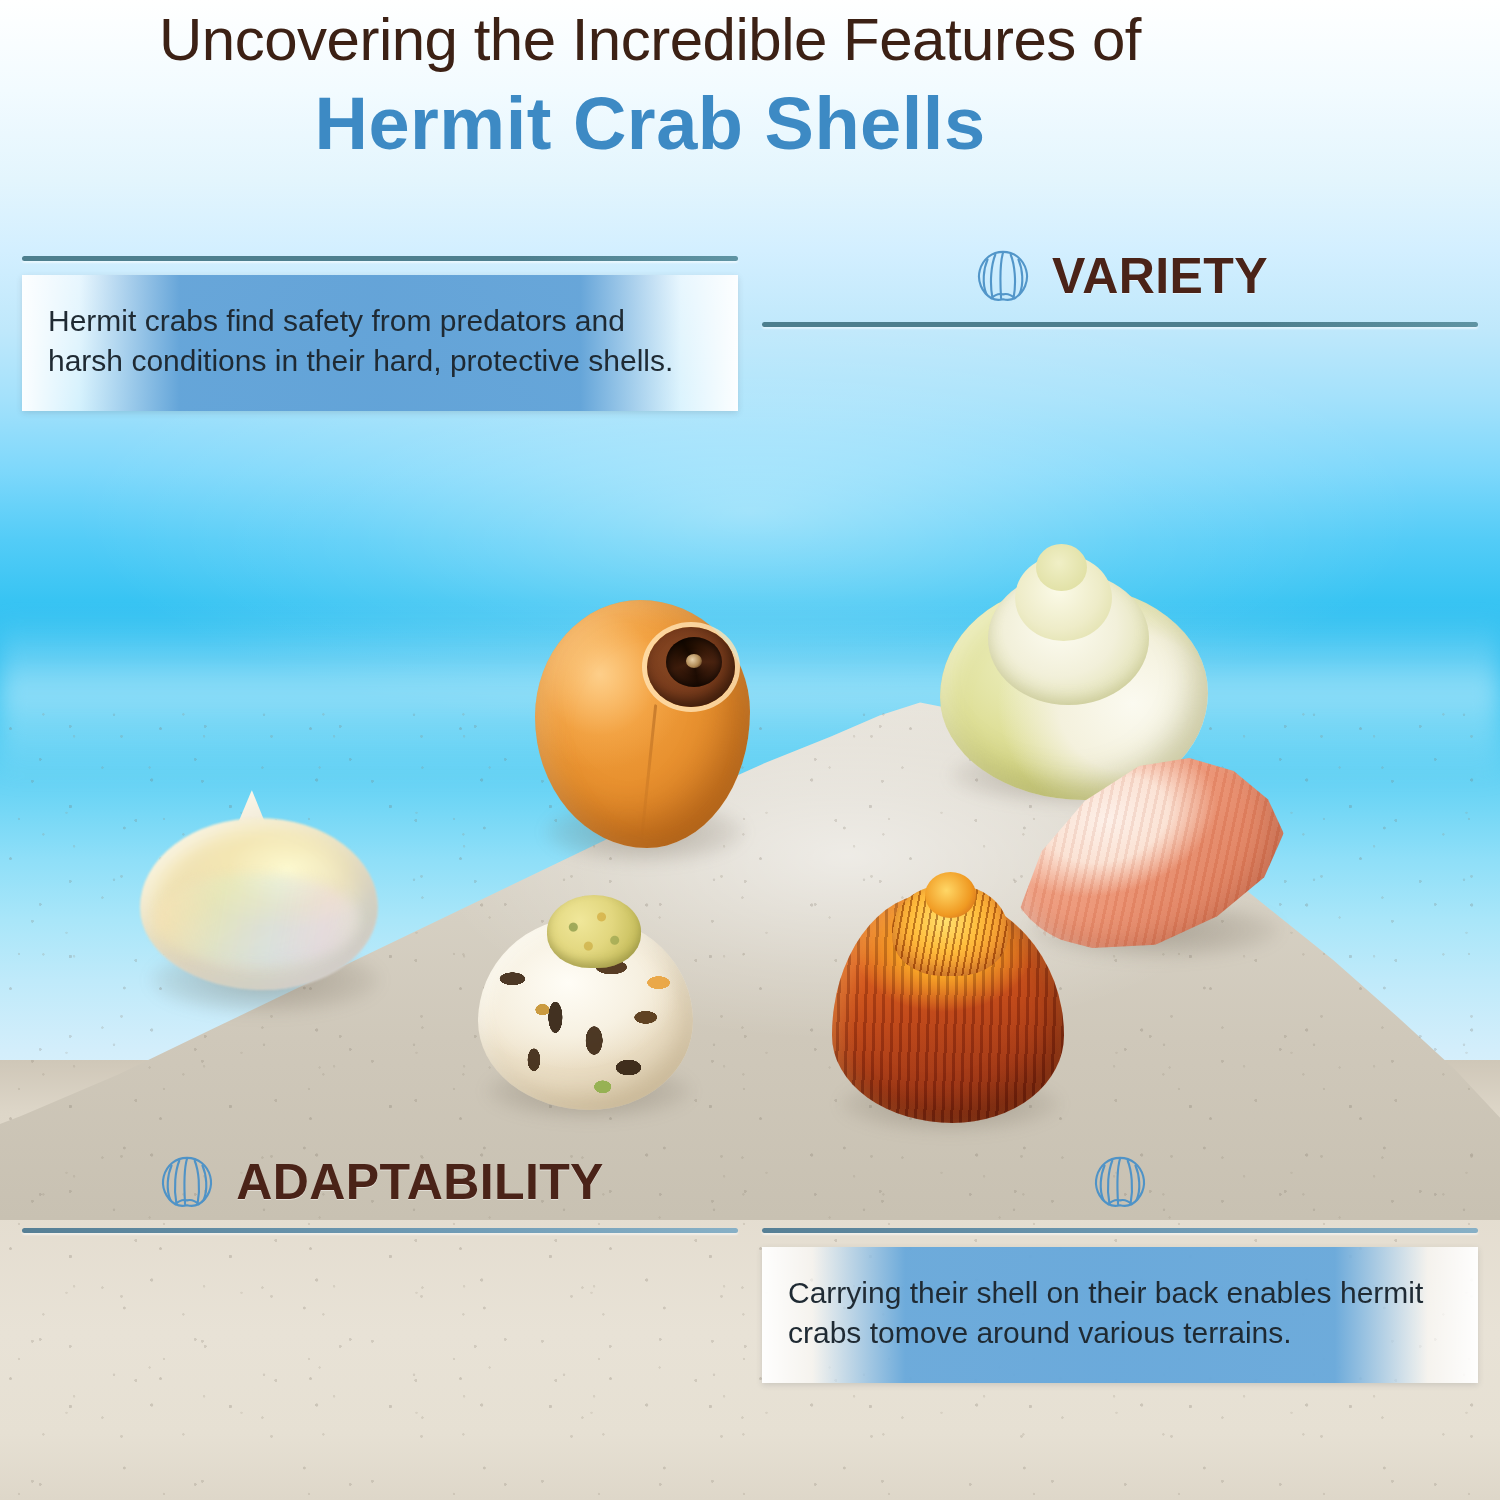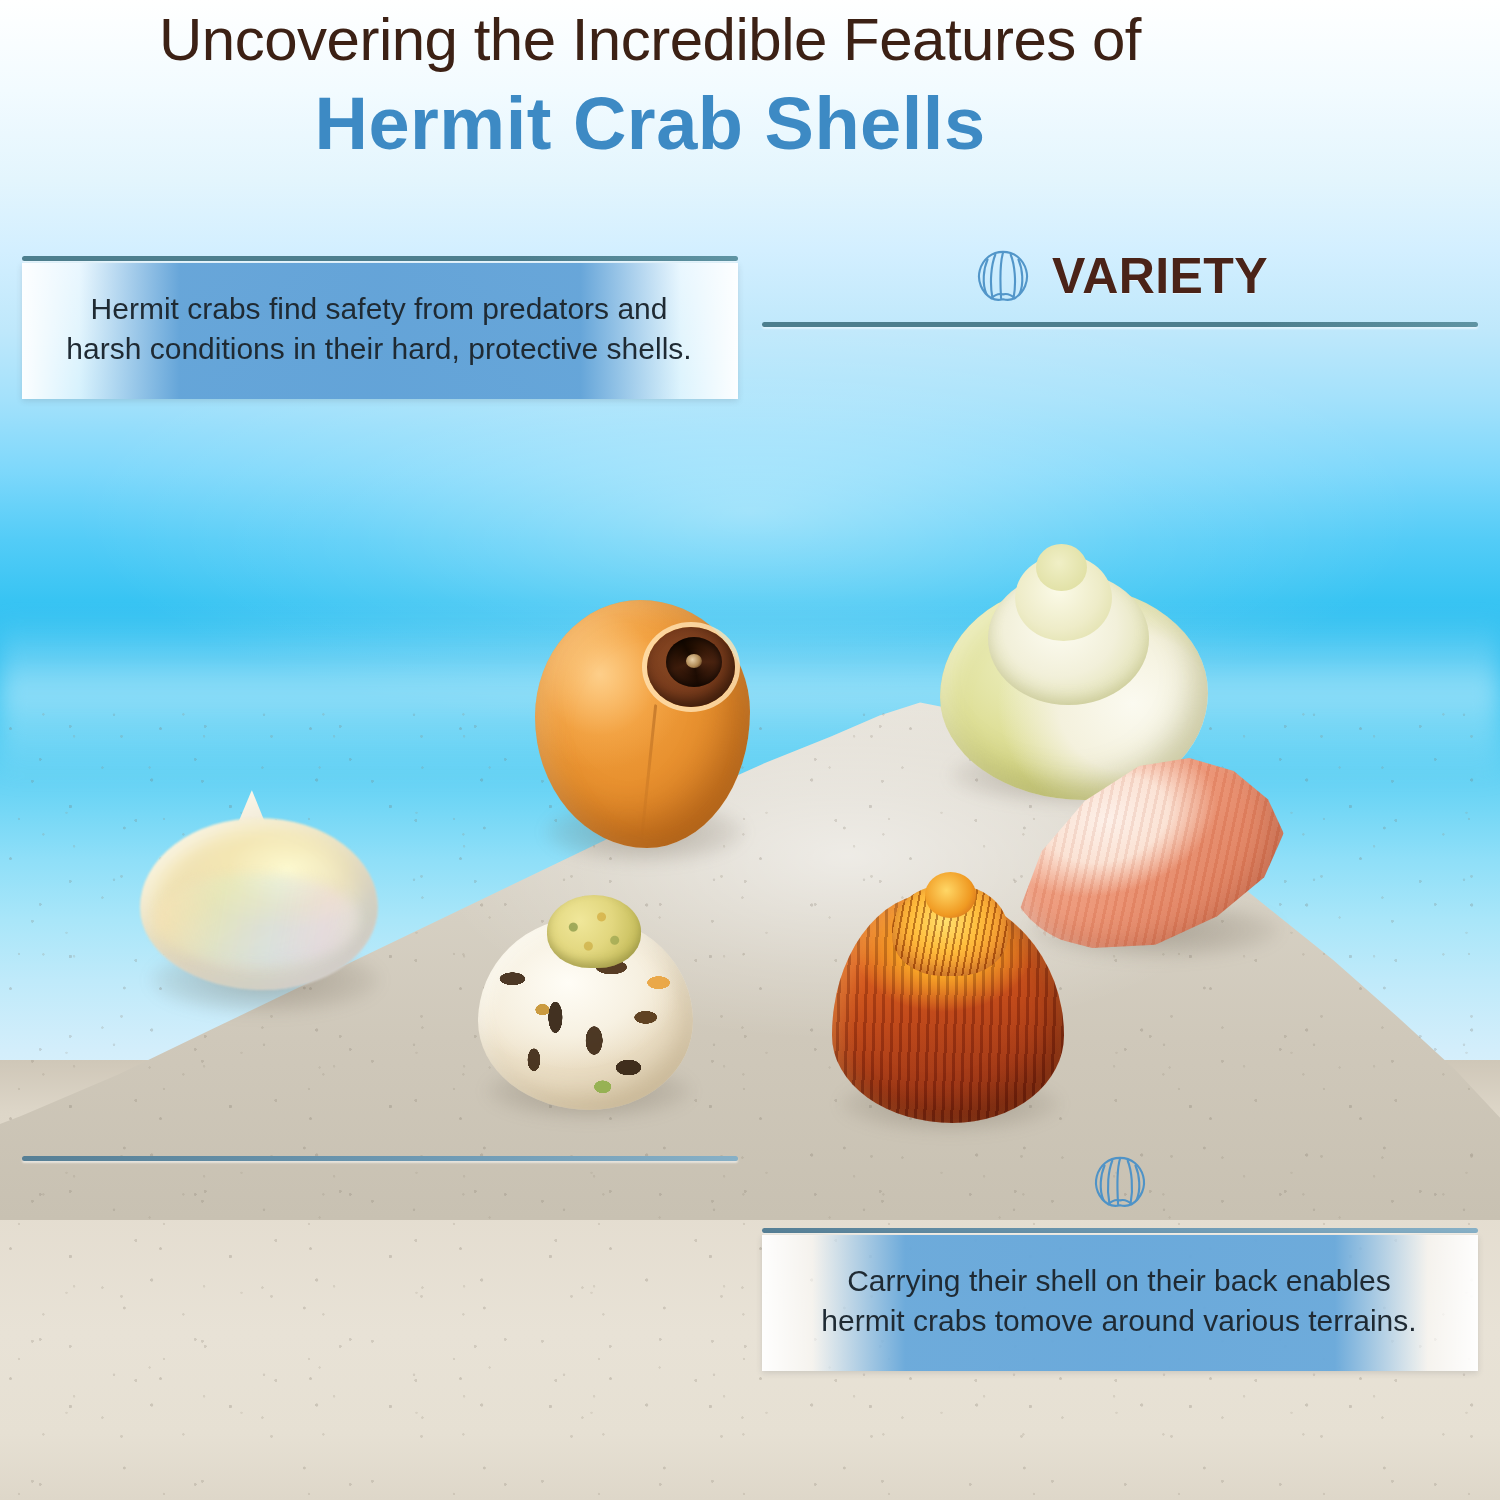--- a/index.html
+++ b/index.html
@@ -302,30 +302,30 @@
     font-size:50px;font-weight:700;letter-spacing:.4px;
     color:#4a2318;white-space:nowrap;
     text-shadow:0 1px 0 rgba(255,255,255,.45);
   }
   .card-rule{
     height:5px;margin-top:10px;border-radius:3px;
     background:linear-gradient(to right,#4d7f8e 0%,#4d7f8e 70%,#5f94a3 100%);
     box-shadow:0 2px 2px rgba(255,255,255,.55);
   }
   .card-body{
-    margin-top:2px;padding:26px 46px 30px 44px;
+    margin-top:14px;padding:26px 46px 30px 26px;
     background:linear-gradient(to right,
       rgba(255,255,255,.96) 0%,
       rgba(255,255,255,.55) 8%,
       rgba(95,160,214,.92) 22%,
       rgba(95,160,214,.95) 50%,
       rgba(95,160,214,.92) 78%,
       rgba(255,255,255,.55) 92%,
       rgba(255,255,255,.96) 100%);
-    text-align:center;
+    text-align:left;
     font-size:30px;line-height:1.34;color:#1f2a33;
     box-shadow:0 2px 6px rgba(60,70,80,.16);
   }
   .card-bl .card-body, .card-br .card-body{
     background:linear-gradient(to right,
       rgba(255,255,255,.97) 0%,
       rgba(255,255,255,.6) 7%,
       rgba(103,168,219,.95) 20%,
       rgba(103,168,219,.97) 50%,
       rgba(103,168,219,.95) 80%,
@@ -417,20 +417,34 @@
           <path d="M48 13 C52 22 54 38 49 49"></path>
           <path d="M20 53 C24 49 28 48 32 49 C36 48 40 49 44 53"></path>
         </g>
       </svg>
       <div class="card-title">VARIETY</div>
     </div>
     <div class="card-rule"></div>
   </div>
 
   <div class="card card-bl">
+    <div class="card-head">
+      <svg class="shell-icon" viewBox="0 0 64 60">
+        <g fill="none" stroke="#4f93c7" stroke-width="2.2" stroke-linecap="round" stroke-linejoin="round">
+          <path d="M32 5 C20 5 11 13 8 24 C5 35 10 47 20 53 C24 55 28 55 32 54 C36 55 40 55 44 53 C54 47 59 35 56 24 C53 13 44 5 32 5 Z"></path>
+          <path d="M32 6 C29 16 29 36 30 53"></path>
+          <path d="M24 8 C20 18 18 36 21 52"></path>
+          <path d="M16 13 C12 22 10 38 15 49"></path>
+          <path d="M40 8 C44 18 46 36 43 52"></path>
+          <path d="M48 13 C52 22 54 38 49 49"></path>
+          <path d="M20 53 C24 49 28 48 32 49 C36 48 40 49 44 53"></path>
+        </g>
+      </svg>
+      <div class="card-title">ADAPTABILITY</div>
+    </div>
     <div class="card-rule"></div>
   </div>
 
   <div class="card card-br">
     <div class="card-head">
       <svg class="shell-icon" viewBox="0 0 64 60">
         <g fill="none" stroke="#4f93c7" stroke-width="2.2" stroke-linecap="round" stroke-linejoin="round">
           <path d="M32 5 C20 5 11 13 8 24 C5 35 10 47 20 53 C24 55 28 55 32 54 C36 55 40 55 44 53 C54 47 59 35 56 24 C53 13 44 5 32 5 Z"></path>
           <path d="M32 6 C29 16 29 36 30 53"></path>
           <path d="M24 8 C20 18 18 36 21 52"></path>

